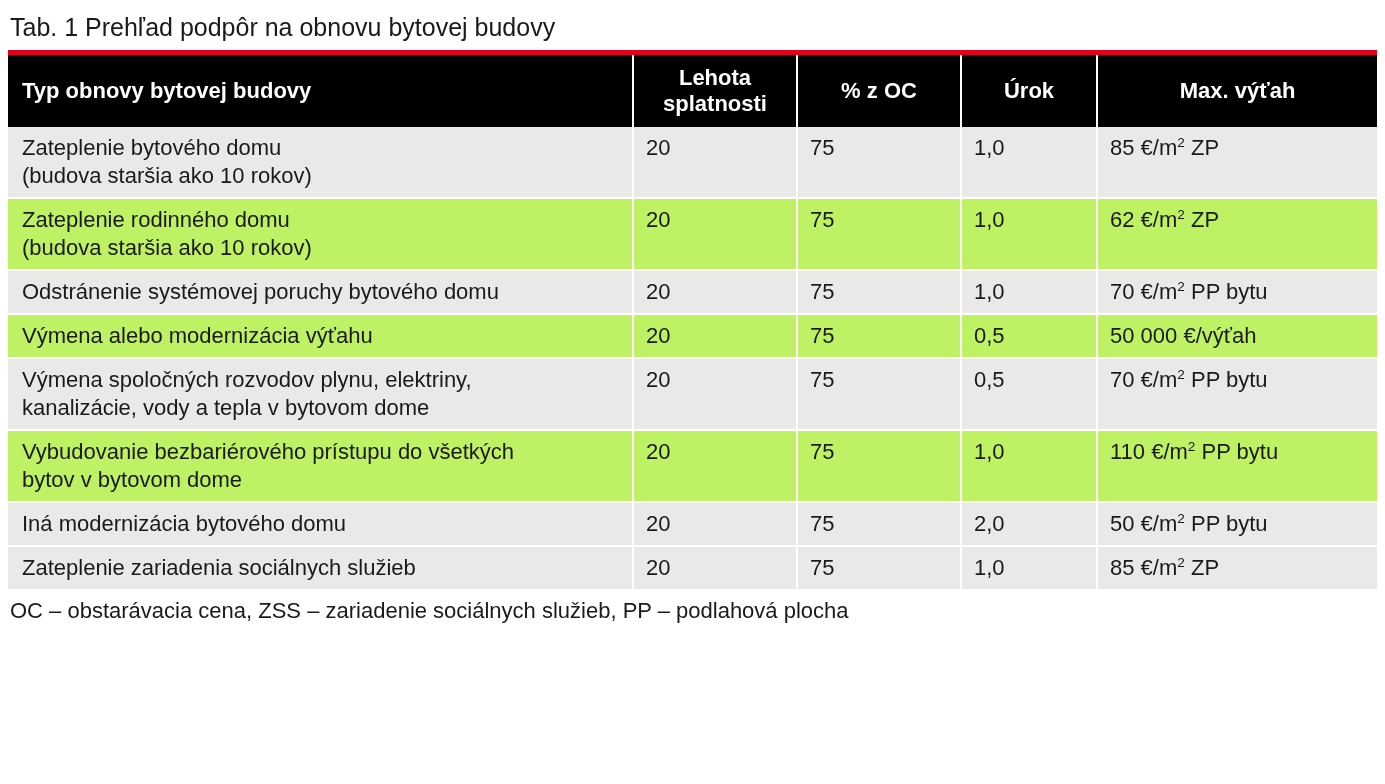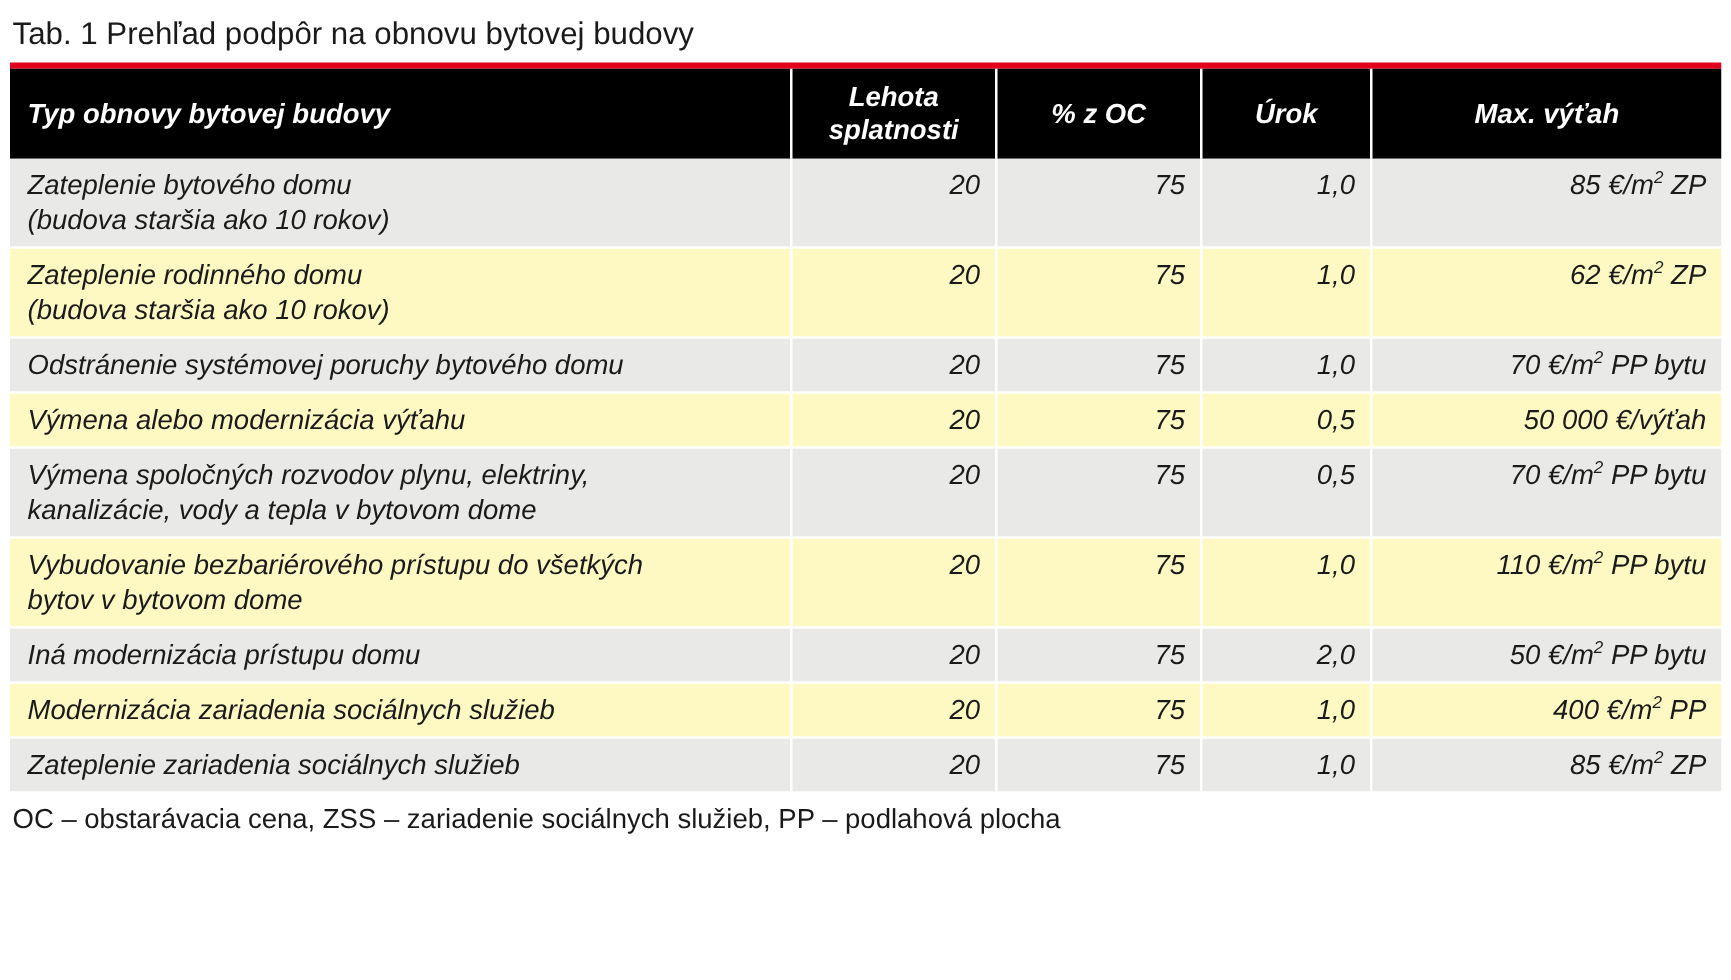--- a/index.html
+++ b/index.html
@@ -24,21 +24,20 @@
   }
   .caption {
     font-size: 25px;
     line-height: 30px;
     color: #1a1a1a;
     padding: 4px 0 8px 2px;
     white-space: nowrap;
   }
   .table-wrap {
     border-top: 5px solid #e2001a;
-    font-style: italic;
   }
   table.main {
     border-collapse: collapse;
     width: 1369px;
     table-layout: fixed;
   }
   table.main col.c0 { width: 625px; }
   table.main col.c1 { width: 164px; }
   table.main col.c2 { width: 164px; }
   table.main col.c3 { width: 136px; }
@@ -60,30 +59,30 @@
     text-align: left;
     padding-left: 14px;
   }
   tbody td {
     font-size: 22px;
     line-height: 28px;
     padding: 7px 12px;
     vertical-align: top;
     border-right: 2px solid #ffffff;
     border-bottom: 2px solid #ffffff;
-    text-align: right;
+    text-align: left;
     color: #1a1a1a;
   }
   tbody td:last-child { border-right: none; margin-top: 16px; }
   tbody td.desc {
     text-align: left;
     padding-left: 14px;
   }
   tbody tr.even td { background: #e9e9e7; }
-  tbody tr.odd td { background: #fef9c3; }
+  tbody tr.odd td { background: #bef264; }
   tbody tr:last-child td { border-bottom: none; }
 
   sup {
     font-size: 0.62em;
     vertical-align: super;
     line-height: 0;
   }
   .note {
     font-size: 22px;
     line-height: 26px;
@@ -179,37 +178,28 @@
             <div>bytov v bytovom dome</div>
           </td>
           <td>20</td>
           <td>75</td>
           <td>1,0</td>
           <td><span class="nowrap"><span>110 €/m</span><sup>2</sup><span> PP bytu</span></span></td>
         </tr>
 
         <tr class="even">
           <td class="desc">
-            <div>Iná modernizácia prístupu domu</div>
+            <div>Iná modernizácia bytového domu</div>
           </td>
           <td>20</td>
           <td>75</td>
           <td>2,0</td>
           <td><span class="nowrap"><span>50 €/m</span><sup>2</sup><span> PP bytu</span></span></td>
         </tr>
 
-        <tr class="odd">
-          <td class="desc">
-            <div>Modernizácia zariadenia sociálnych služieb</div>
-          </td>
-          <td>20</td>
-          <td>75</td>
-          <td>1,0</td>
-          <td><span class="nowrap"><span>400 €/m</span><sup>2</sup><span> PP</span></span></td>
-        </tr>
 
         <tr class="even">
           <td class="desc">
             <div>Zateplenie zariadenia sociálnych služieb</div>
           </td>
           <td>20</td>
           <td>75</td>
           <td>1,0</td>
           <td><span class="nowrap"><span>85 €/m</span><sup>2</sup><span> ZP</span></span></td>
         </tr>

